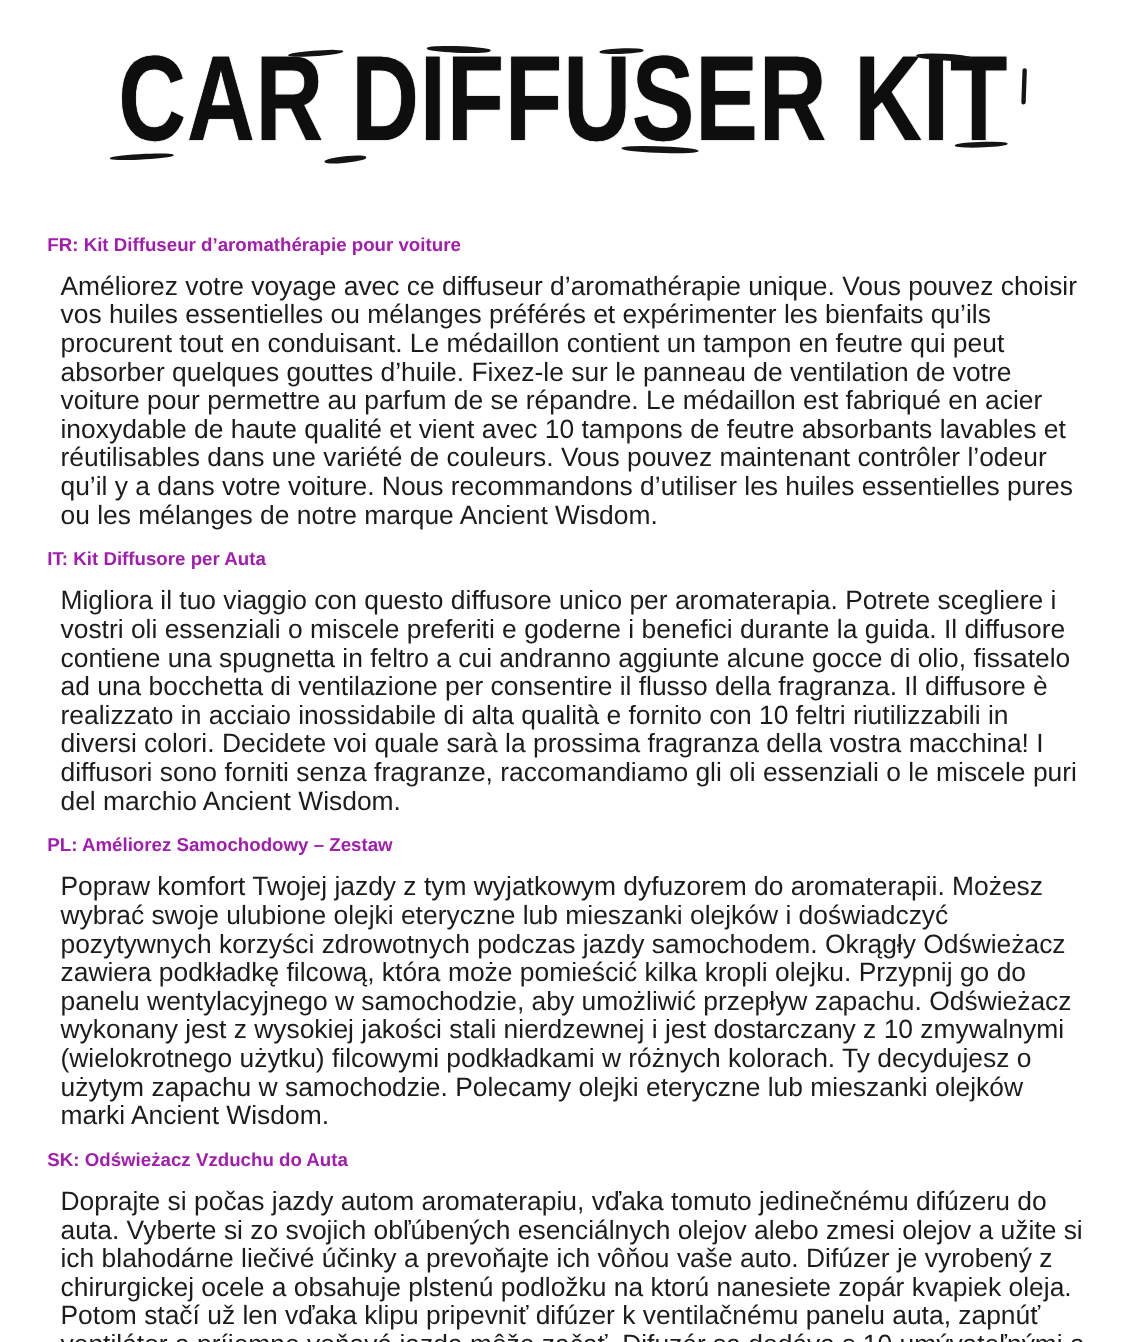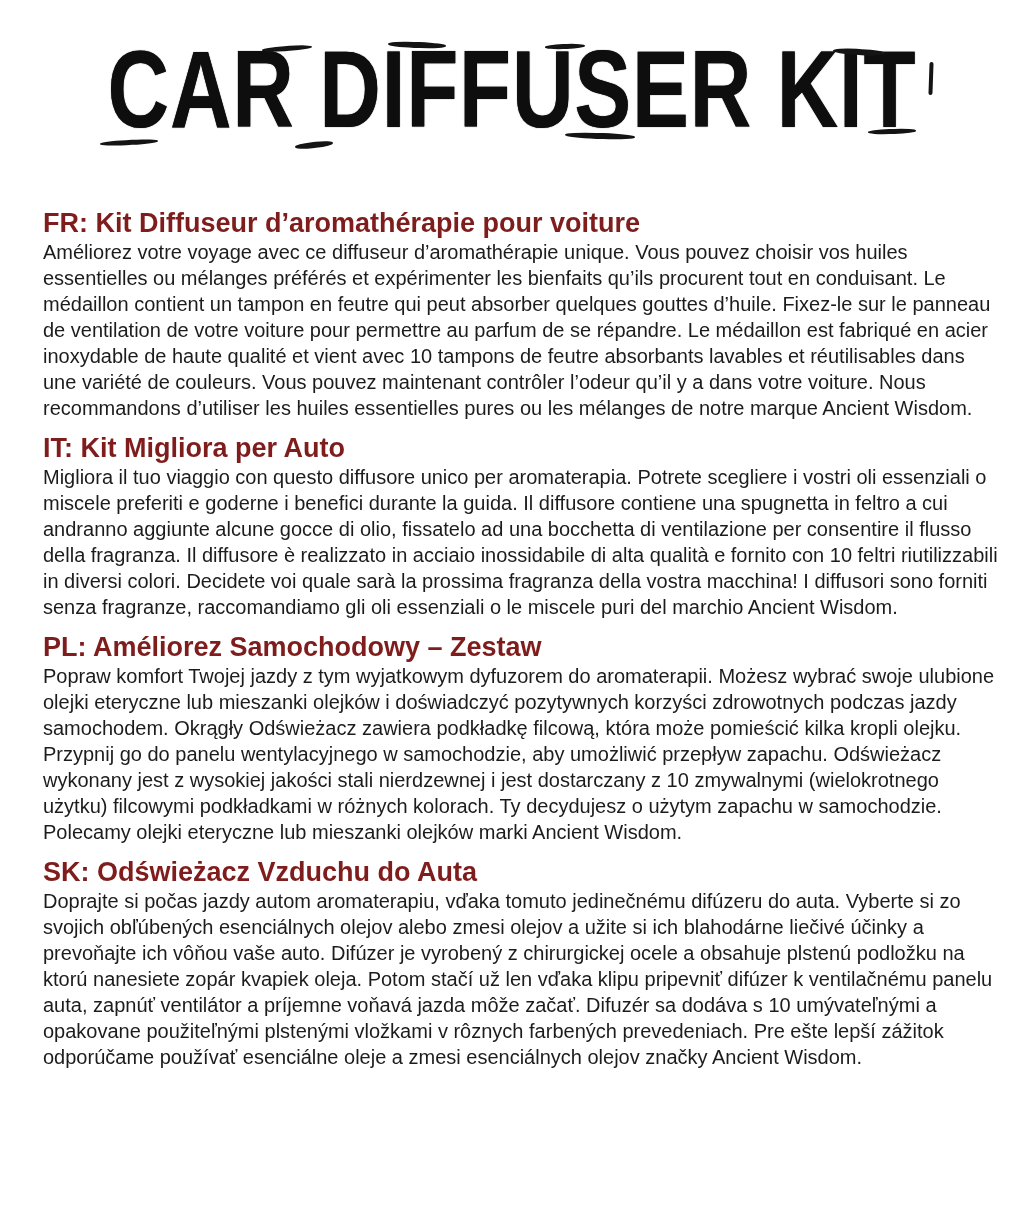--- a/index.html
+++ b/index.html
@@ -58,28 +58,28 @@
     background: #141414;
     border-radius: 2px;
     transform: rotate(2deg);
   }
   
   .doc-body {
     padding: 2px 24px 0 43px;
   }
   .lang-section h2 {
     margin: 14px 0 3px 0;
-    font-size: 27px;
+    font-size: 17px;
     line-height: 26px;
     font-weight: bold;
-    color: #7f1d1d;
+    color: #a21caf;
   }
   .lang-section p {
-    margin: 0;
-    font-size: 20px;
+    margin: 12px;
+    font-size: 24px;
     line-height: 26px;
     color: #1c1c1c;
   }
 </style>
 </head>
 <body>
 
 <div class="page">
 
   <header class="title-wrap">
@@ -96,21 +96,21 @@
   </header>
 
   <main class="doc-body">
 
     <section class="lang-section">
       <h2>FR: Kit Diffuseur d’aromathérapie pour voiture</h2>
       <p>Améliorez votre voyage avec ce diffuseur d’aromathérapie unique. Vous pouvez choisir vos huiles essentielles ou mélanges préférés et expérimenter les bienfaits qu’ils procurent tout en conduisant. Le médaillon contient un tampon en feutre qui peut absorber quelques gouttes d’huile. Fixez-le sur le panneau de ventilation de votre voiture pour permettre au parfum de se répandre. Le médaillon est fabriqué en acier inoxydable de haute qualité et vient avec 10 tampons de feutre absorbants lavables et réutilisables dans une variété de couleurs. Vous pouvez maintenant contrôler l’odeur qu’il y a dans votre voiture. Nous recommandons d’utiliser les huiles essentielles pures ou les mélanges de notre marque Ancient Wisdom.</p>
     </section>
 
     <section class="lang-section">
-      <h2>IT: Kit Migliora per Auto</h2>
+      <h2>IT: Kit Diffusore per Auta</h2>
       <p>Migliora il tuo viaggio con questo diffusore unico per aromaterapia. Potrete scegliere i vostri oli essenziali o miscele preferiti e goderne i benefici durante la guida. Il diffusore contiene una spugnetta in feltro a cui andranno aggiunte alcune gocce di olio, fissatelo ad una bocchetta di ventilazione per consentire il flusso della fragranza. Il diffusore è realizzato in acciaio inossidabile di alta qualità e fornito con 10 feltri riutilizzabili in diversi colori. Decidete voi quale sarà la prossima fragranza della vostra macchina! I diffusori sono forniti senza fragranze, raccomandiamo gli oli essenziali o le miscele puri del marchio Ancient Wisdom.</p>
     </section>
 
     <section class="lang-section">
       <h2>PL: Améliorez Samochodowy – Zestaw</h2>
       <p>Popraw komfort Twojej jazdy z tym wyjatkowym dyfuzorem do aromaterapii.  Możesz wybrać swoje ulubione olejki eteryczne lub mieszanki olejków i doświadczyć pozytywnych korzyści zdrowotnych podczas jazdy samochodem. Okrągły Odświeżacz zawiera podkładkę filcową, która może pomieścić kilka kropli olejku. Przypnij go do panelu wentylacyjnego w samochodzie, aby umożliwić przepływ zapachu. Odświeżacz wykonany jest z wysokiej jakości stali nierdzewnej i jest dostarczany z 10 zmywalnymi (wielokrotnego użytku) filcowymi podkładkami w różnych kolorach. Ty decydujesz o użytym zapachu w samochodzie. Polecamy olejki eteryczne lub mieszanki olejków marki Ancient Wisdom.</p>
     </section>
 
     <section class="lang-section">
       <h2>SK: Odświeżacz Vzduchu do Auta</h2>

